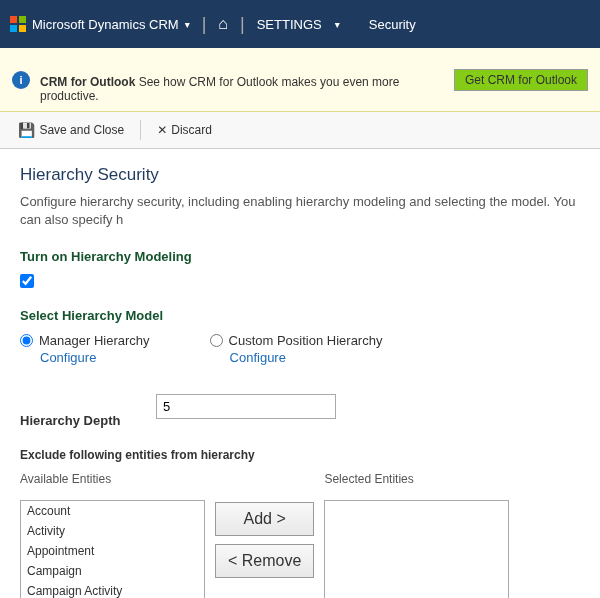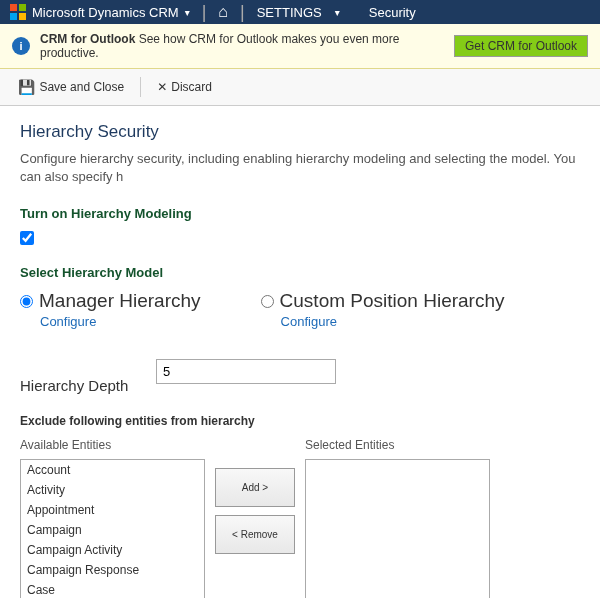--- a/index.html
+++ b/index.html
@@ -2,21 +2,21 @@
 <html><head>
   <meta charset="utf-8">
   <style>
     * { box-sizing: border-box; margin: 0; padding: 0; }
     body { font-family: 'Segoe UI', Arial, sans-serif; font-size: 13px; color: #333; background: #fff; width: 600px; min-height: 598px; overflow-x: hidden; }
 
     
     .nav-bar {
       background: #1e3a5f;
       color: #fff;
-      height: 24px;
+      height: 48px;
       display: flex;
       align-items: center;
       padding: 0 10px;
       gap: 8px;
     }
     .nav-logo {
       display: flex;
       align-items: center;
       gap: 6px;
       font-size: 13px;
@@ -65,21 +65,21 @@
       background: #1e6bb8;
       border-radius: 50%;
       color: #fff;
       display: flex;
       align-items: center;
       justify-content: center;
       font-size: 11px;
       font-weight: bold;
       flex-shrink: 0;
     }
-    .crm-banner-text { color: #333; flex: 1; }
+    .crm-banner-text { color: #333; flex: 1; margin-top: 19px; }
     .crm-banner-btn {
       border: 1px solid #999;
       background: #84cc16;
       padding: 3px 10px;
       font-size: 12px;
       cursor: pointer;
       color: #333;
     }
 
     
@@ -160,39 +160,39 @@
       display: flex;
       flex-direction: column;
       gap: 2px;
     }
     .radio-row {
       display: flex;
       align-items: center;
       gap: 6px;
     }
     .radio-row input[type="radio"] { cursor: pointer; }
-    .radio-label { font-size: 19px; }
+    .radio-label { font-size: 13px; }
     .configure-link {
       color: #1e6bb8;
       font-size: 13px;
       cursor: pointer;
       text-decoration: none;
       margin-left: 20px;
     }
 
     
     .depth-row {
       display: flex;
       align-items: center;
       gap: 16px;
       margin-bottom: 20px;
     }
     .depth-label {
-      font-weight: normal;
-      font-size: 15px;
+      font-weight: bold;
+      font-size: 13px;
       min-width: 120px;
       margin-top: 28px;
     }
     .depth-input {
       border: 1px solid #aaa;
       padding: 4px 6px;
       font-size: 13px;
       width: 180px;
       outline: none;
     }
@@ -211,21 +211,21 @@
     }
 
     .entity-list-wrapper {
       display: flex;
       flex-direction: column;
       gap: 2px;
     }
     .entity-list-label {
       font-size: 12px;
       color: #555;
-      margin-bottom: 5px;
+      margin-bottom: 12px;
     }
     .entity-listbox {
       border: 1px solid #aaa;
       width: 185px;
       height: 160px;
       overflow-y: scroll;
       font-size: 12px;
       background: #fff;
       position: relative;
     }
@@ -247,22 +247,22 @@
     .action-buttons {
       display: flex;
       flex-direction: column;
       gap: 8px;
       justify-content: center;
       padding-top: 30px;
     }
     .action-btn {
       border: 1px solid #999;
       background: linear-gradient(to bottom, #f8f8f8, #e8e8e8);
-      padding: 13px 12px;
-      font-size: 10px;
+      padding: 7px 12px;
+      font-size: 16px;
       cursor: pointer;
       min-width: 80px;
       text-align: center;
       color: #333;
     }
   </style>
 </head>
 <body>
 
 <div class="nav-bar">

